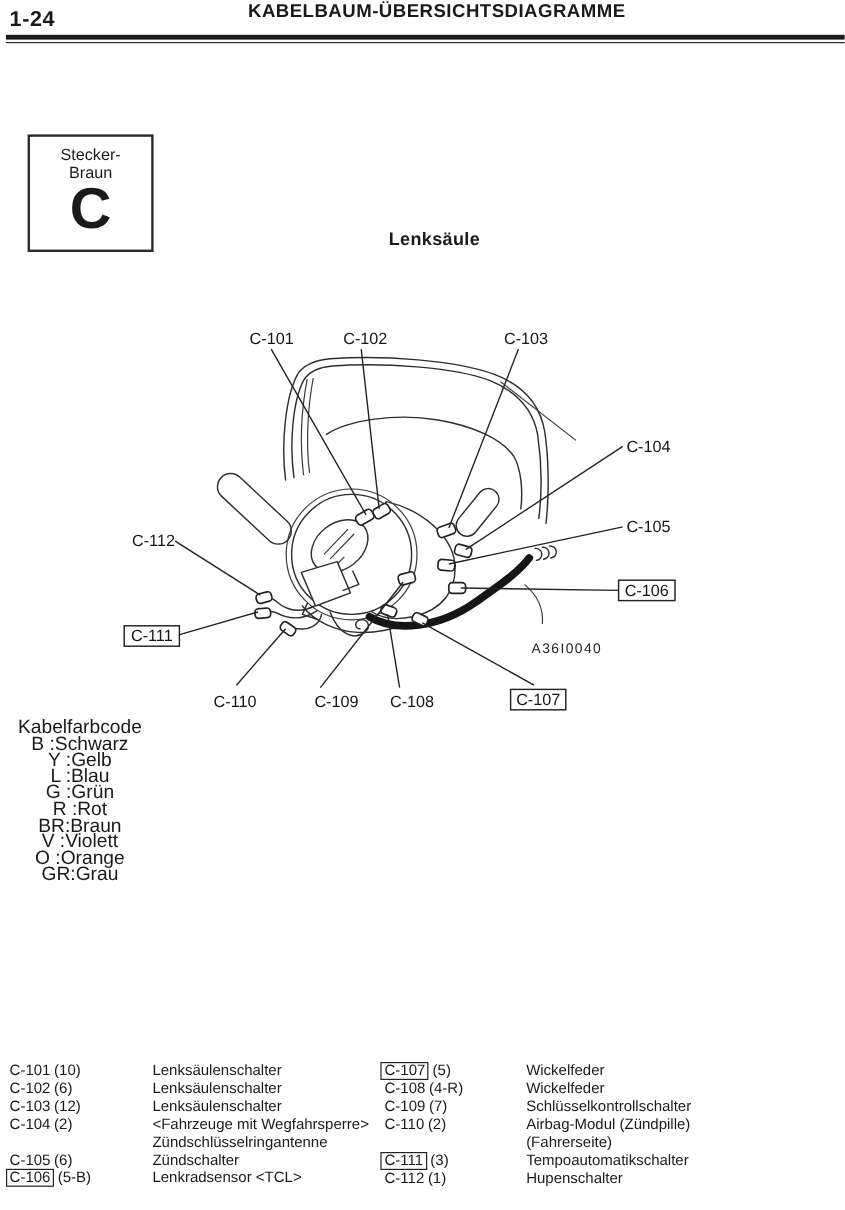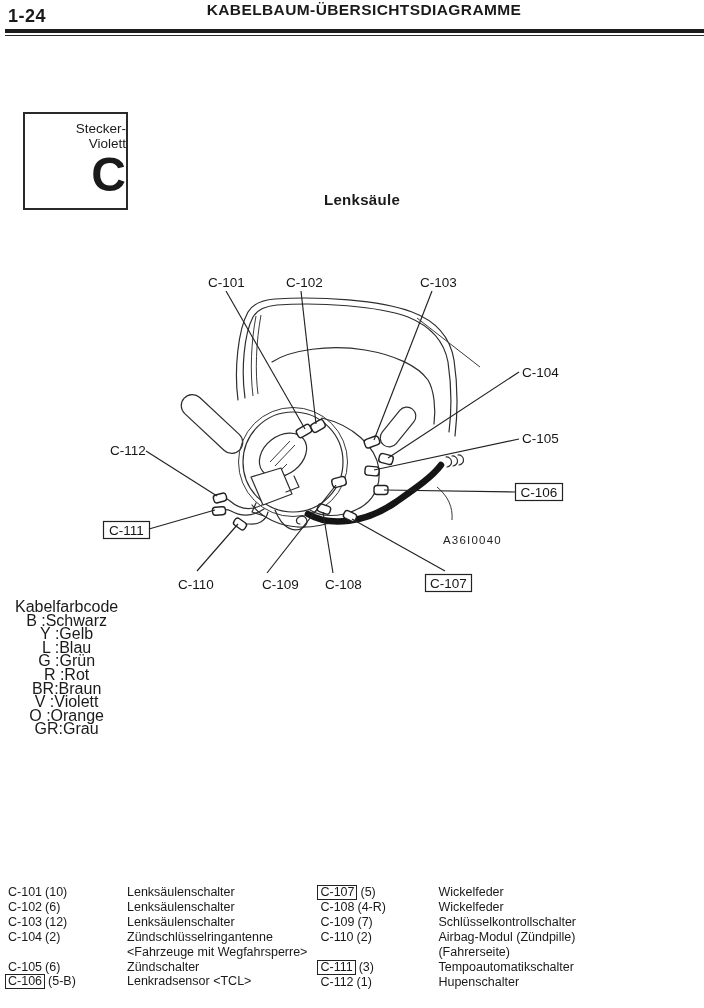--- a/index.html
+++ b/index.html
@@ -7,21 +7,21 @@
     width:704px;height:1008px;position:relative;background:#fff;
     font-family:"Liberation Sans","DejaVu Sans",sans-serif;color:#1a1a1a;
     overflow:hidden;
   }
   
   .page-num{position:absolute;left:8px;top:6px;font-size:18px;font-weight:bold;letter-spacing:.5px;}
   .header-title{position:absolute;left:0;right:0;top:1px;text-align:center;font-size:15.5px;font-weight:bold;letter-spacing:.4px;margin-left:24px;}
   .rule-thick{position:absolute;left:5px;right:0;top:29px;height:4px;background:#1c1c1c;}
   .rule-thin{position:absolute;left:5px;right:0;top:35px;height:1px;background:#2a2a2a;}
   
-  .symbol-box{position:absolute;left:23px;top:112px;width:101px;height:94px;border:2px solid #2a2a2a;text-align:right;}
+  .symbol-box{position:absolute;left:23px;top:112px;width:101px;height:94px;border:2px solid #2a2a2a;text-align:center;}
   .symbol-box .cap{font-size:13.5px;line-height:15px;margin-top:7px;}
   .symbol-box .letter{font-size:48px;font-weight:bold;line-height:46px;margin-top:1px;}
   
   .diagram-title{position:absolute;left:0;right:0;top:191px;text-align:center;font-size:15px;font-weight:bold;letter-spacing:.3px;margin-left:20px;}
   
   svg.diagram{position:absolute;left:0;top:0;}
   svg .art{fill:none;stroke:#2e2e2e;stroke-width:1.2;stroke-linecap:round;stroke-linejoin:round;}
   svg .artw{fill:#fff;stroke:#2e2e2e;stroke-width:1.2;stroke-linejoin:round;}
   svg .thin{fill:none;stroke:#3a3a3a;stroke-width:1;}
   svg .leader{stroke:#222;stroke-width:1.15;}
@@ -48,21 +48,21 @@
 <body>
 
 <div class="page-num">1-24</div>
 <div class="header-title">KABELBAUM-ÜBERSICHTSDIAGRAMME</div>
 <div class="rule-thick"></div>
 <div class="rule-thin"></div>
 
 <div class="symbol-box">
   <div class="cap">
     <div>Stecker-</div>
-    <div>Violett</div>
+    <div>Braun</div>
   </div>
   <div class="letter">C</div>
 </div>
 
 <div class="diagram-title">Lenksäule</div>
 
 <svg class="diagram" width="704" height="1008" viewBox="0 0 704 1008">
 
   <g>
     <path class="art" d="M 238,400 C 234,370 238,330 248,312 C 252,305 262,300 275,299 C 320,296 380,300 412,312 C 436,321 450,336 454,360 C 457,380 458,410 455,436"></path>
@@ -188,22 +188,22 @@
       <span class="codecell"><span class="code">C-102</span><span class="pins">(6)</span></span>
       <span class="desccell">Lenksäulenschalter</span>
     </div>
     <div class="trow">
       <span class="codecell"><span class="code">C-103</span><span class="pins">(12)</span></span>
       <span class="desccell">Lenksäulenschalter</span>
     </div>
     <div class="trow">
       <span class="codecell"><span class="code">C-104</span><span class="pins">(2)</span></span>
       <span class="desccell">
+        <div>&lt;Fahrzeuge mit Wegfahrsperre&gt;</div>
         <div>Zündschlüsselringantenne</div>
-        <div>&lt;Fahrzeuge mit Wegfahrsperre&gt;</div>
       </span>
     </div>
     <div class="trow">
       <span class="codecell"><span class="code">C-105</span><span class="pins">(6)</span></span>
       <span class="desccell">Zündschalter</span>
     </div>
     <div class="trow">
       <span class="codecell"><span class="code boxed">C-106</span><span class="pins">(5-B)</span></span>
       <span class="desccell">Lenkradsensor &lt;TCL&gt;</span>
     </div>

